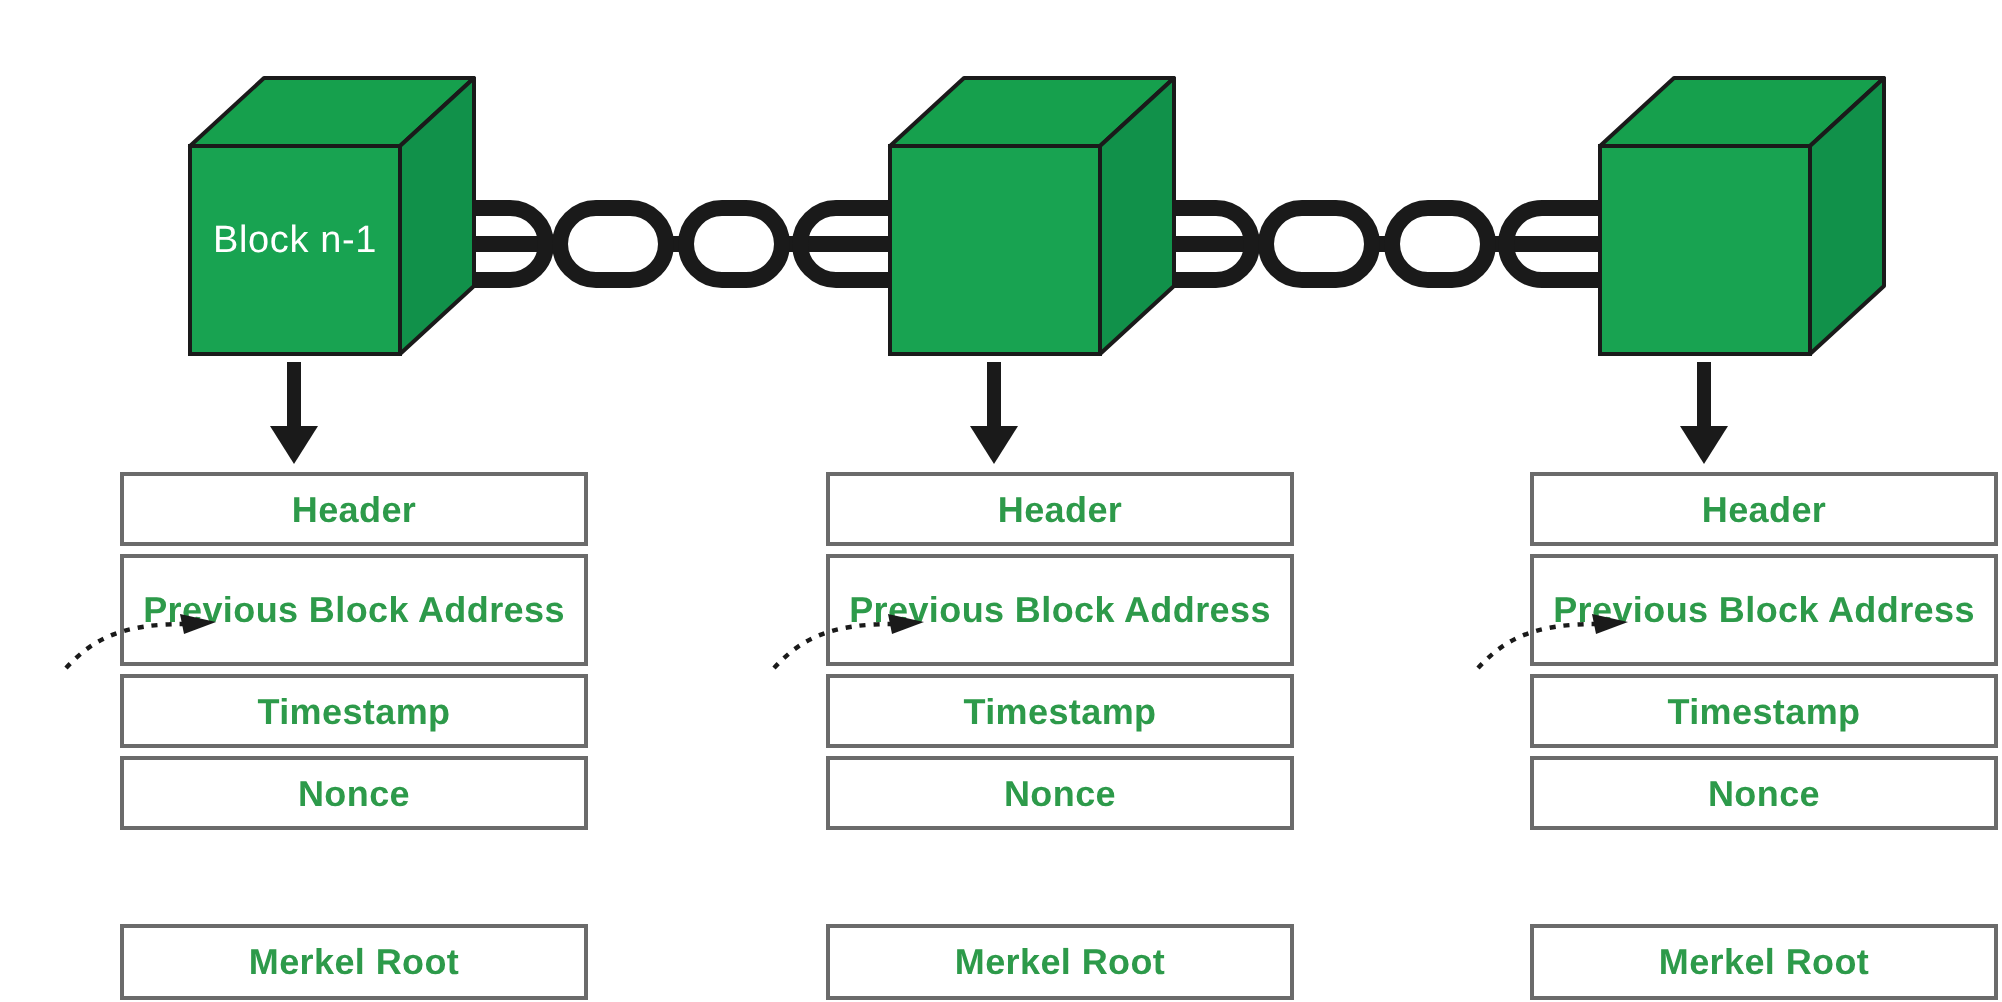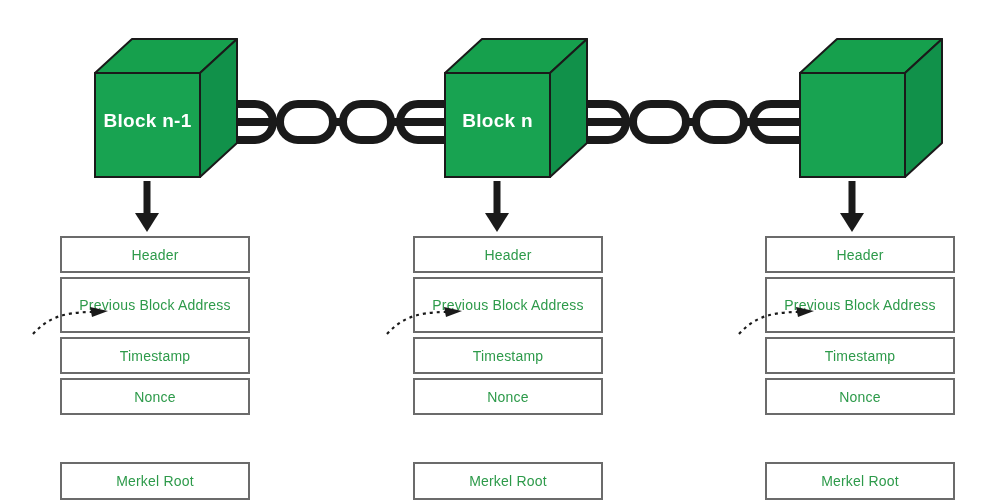--- a/index.html
+++ b/index.html
@@ -16,21 +16,21 @@
   
   .cube{
     position:absolute;top:37px;width:148px;height:142px;z-index:2;
   }
   .cube svg{display:block;width:100%;height:100%;overflow:visible;}
   .cube-front{fill:var(--cube-front);stroke:var(--cube-outline);stroke-width:2;}
   .cube-top{fill:var(--cube-top);stroke:var(--cube-outline);stroke-width:2;stroke-linejoin:round;}
   .cube-side{fill:var(--cube-side);stroke:var(--cube-outline);stroke-width:2;stroke-linejoin:round;}
   .cube-label{
     position:absolute;top:110px;width:105px;z-index:3;
-    text-align:center;font-size:19px;font-weight:bold;
+    text-align:center;font-size:19px;font-weight:normal;
     letter-spacing:0.3px;color:var(--cube-label-text);
   }
   #cube1{left:93px;} #cube2{left:443px;} #cube3{left:798px;}
   #cube1-label{left:95px;} #cube2-label{left:445px;} #cube3-label{left:800px;}
   
   .chain{position:absolute;top:100px;width:250px;height:44px;z-index:1;}
   #chain1{left:210px;} #chain2{left:563px;}
   .chain svg{display:block;width:100%;height:100%;overflow:visible;}
   .chain-stroke{stroke:var(--chain);stroke-width:8;fill:none;}
   .chain-oval{stroke:var(--chain);stroke-width:8;fill:#ffffff;}
@@ -39,26 +39,26 @@
   #darrow1{left:133px;} #darrow2{left:483px;} #darrow3{left:838px;}
   .down-arrow svg{display:block;width:100%;height:100%;}
   .ink{fill:var(--arrow);}
   
   .field-col{
     position:absolute;top:236px;width:198px;z-index:2;
     display:flex;flex-direction:column;gap:4px;
   }
   #col1{left:60px;} #col2{left:413px;} #col3{left:765px;}
   .field-box{
-    box-sizing:border-box;width:190px;
+    box-sizing:border-box;width:234px;
     border:2px solid var(--box-border);
     background:var(--box-fill);
     display:flex;align-items:center;justify-content:center;
     text-align:center;
-    font-size:14px;font-weight:normal;letter-spacing:0.2px;
+    font-size:18px;font-weight:bold;letter-spacing:0.2px;
     color:var(--field-text);
     line-height:22px;
   }
   .h37{height:37px;} .h56{height:56px;justify-content:center;} .h38{height:38px;margin-top:43px;}
   .field-box .inner{padding:0 6px;}
   
   .dashed-arrow{position:absolute;top:304px;width:82px;height:34px;z-index:2;}
   #parrow1{left:30px;} #parrow2{left:384px;} #parrow3{left:736px;}
   .dashed-arrow svg{display:block;width:100%;height:100%;overflow:visible;}
   .dash-path{stroke:var(--arrow);stroke-width:2.2;fill:none;stroke-dasharray:3 4;}
@@ -103,21 +103,20 @@
   </div>
   <div class="cube" id="cube3">
     <svg viewBox="0 0 148 142">
       <polygon class="cube-top" points="2,36 107,36 144,2 39,2"></polygon>
       <polygon class="cube-side" points="107,36 144,2 144,106 107,140"></polygon>
       <rect class="cube-front" x="2" y="36" width="105" height="104"></rect>
     </svg>
   </div>
 
   <div class="cube-label" id="cube1-label">Block n-1</div>
-  <div class="cube-label" id="cube2-label">Block n</div>
 
   <div class="down-arrow" id="darrow1">
     <svg viewBox="0 0 28 52">
         <rect class="ink" x="10.5" y="0" width="7" height="34"></rect>
         <polygon class="ink" points="2,32 26,32 14,51"></polygon>
       </svg>
   </div>
   <div class="down-arrow" id="darrow2">
     <svg viewBox="0 0 28 52">
         <rect class="ink" x="10.5" y="0" width="7" height="34"></rect>

